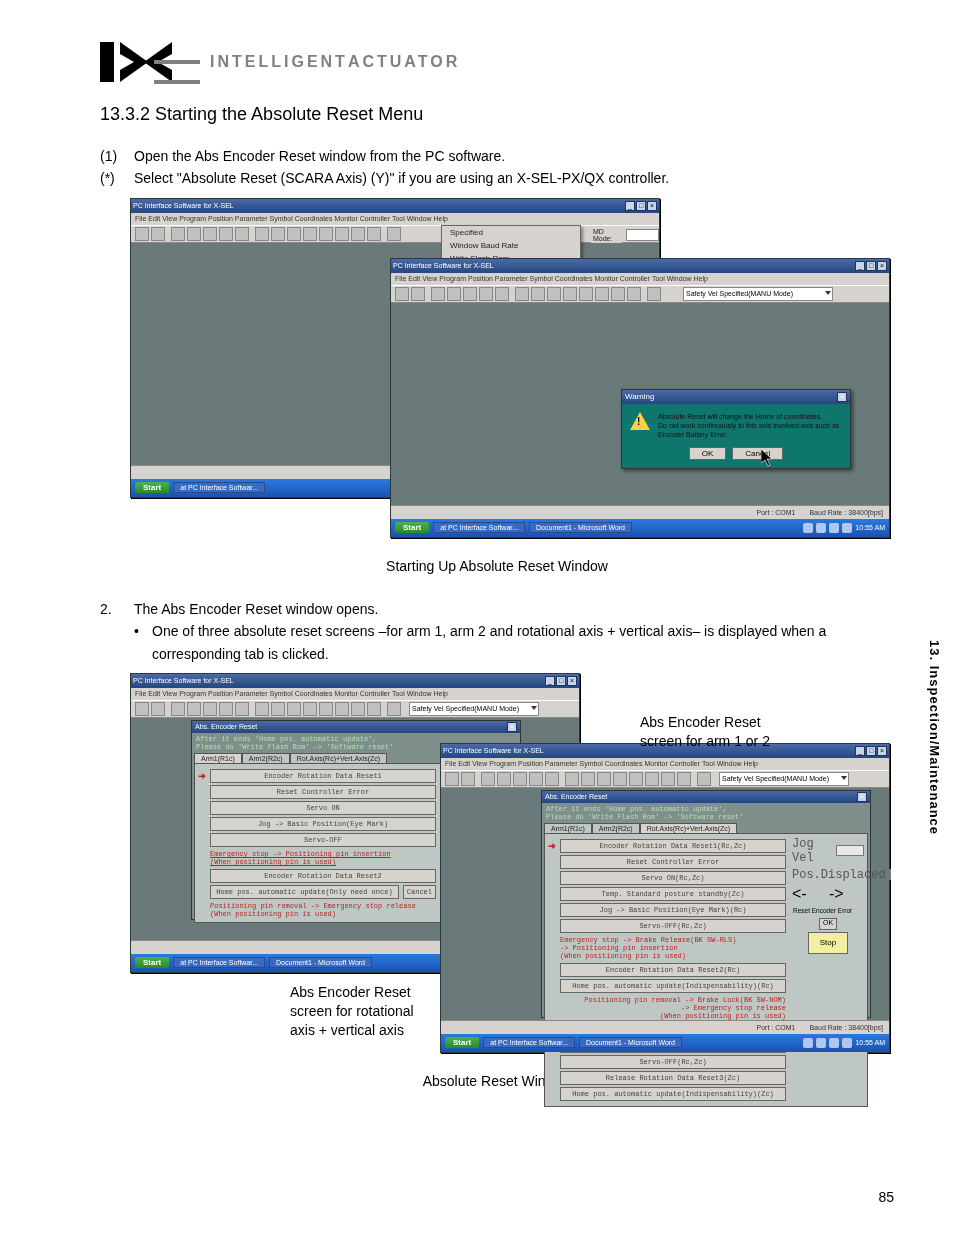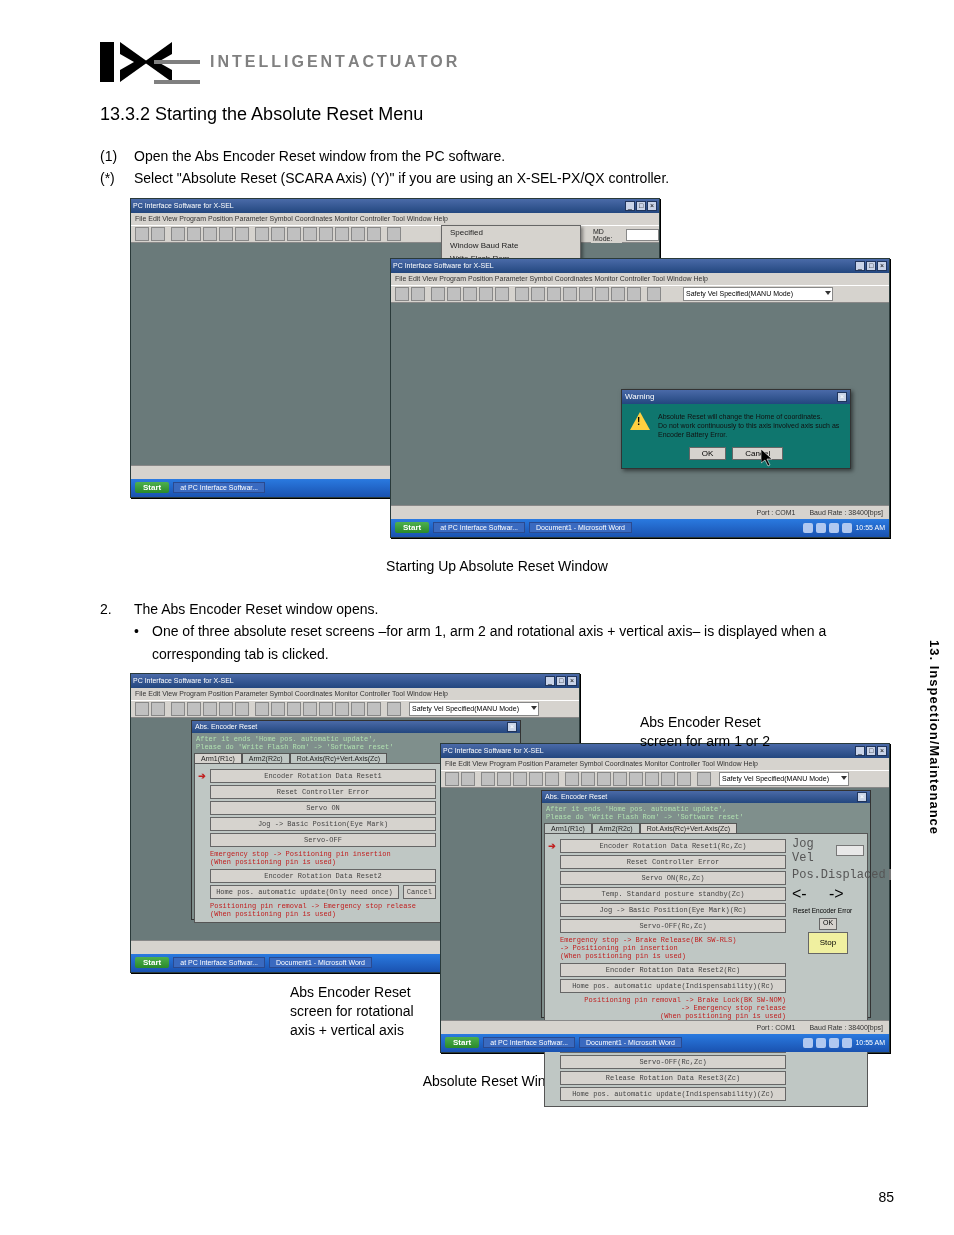--- a/index.html
+++ b/index.html
@@ -583,21 +583,21 @@
                   <span class="btn3d">Servo ON</span>
                 </div>
               <div class="step">
                   <span class="arrow"></span>
                   <span class="btn3d">Jog -&gt; Basic Position(Eye Mark)</span>
                 </div>
               <div class="step">
                   <span class="arrow"></span>
                   <span class="btn3d">Servo-OFF</span>
                 </div>
-              <div class="note red" style="white-space:pre-line;">Emergency stop -&gt; Positioning pin insertion
+              <div class="note red" style="white-space:pre-line;text-decoration:underline;">Emergency stop -&gt; Positioning pin insertion
 (When positioning pin is used)</div>
               <div class="step">
                   <span class="arrow"></span>
                   <span class="btn3d">Encoder Rotation Data Reset2</span>
                 </div>
               <div class="step">
                   <span class="arrow"></span>
                   <span class="btn3d">Home pos. automatic update(Only need once)</span>
                   <span class="btn3d" style="flex:0 0 32px;">Cancel</span>
                 </div>

